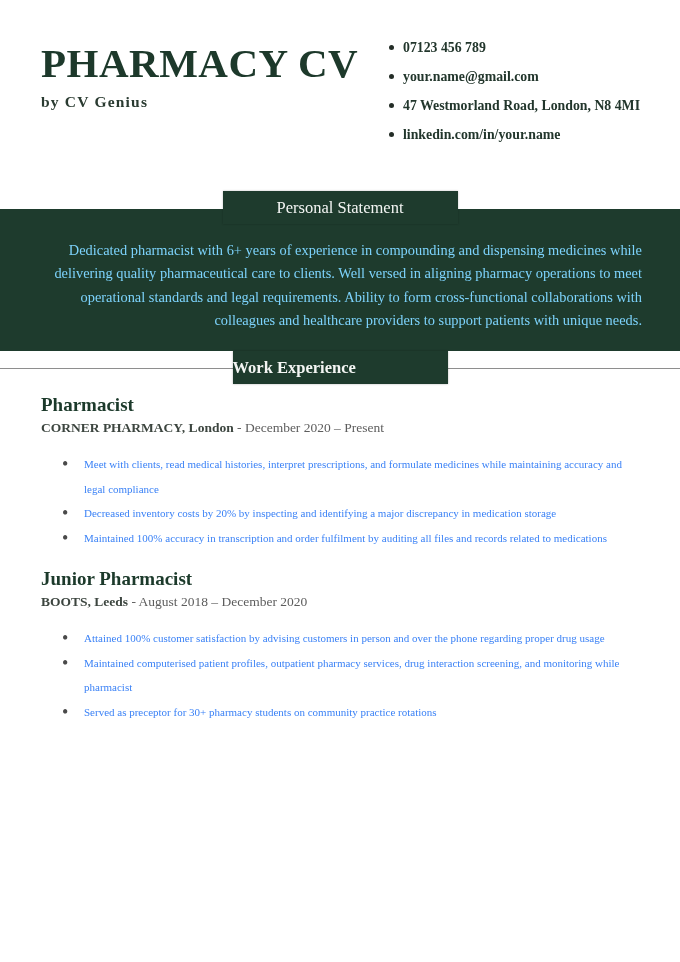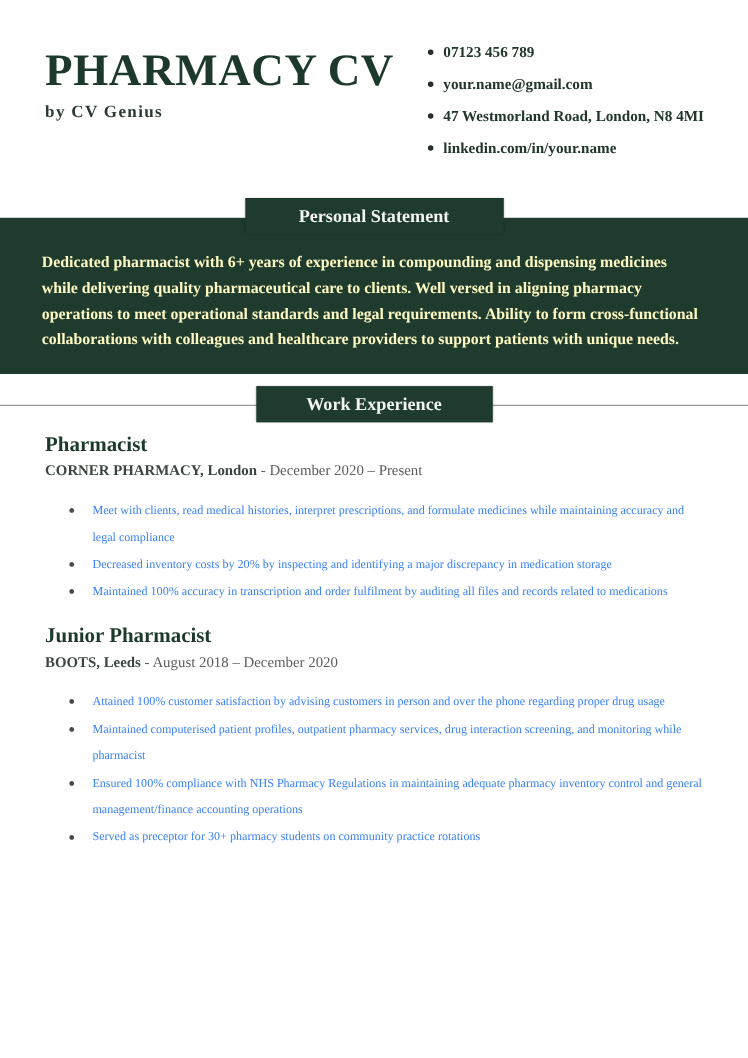--- a/index.html
+++ b/index.html
@@ -34,51 +34,50 @@
   }
   .contacts .dot{
     display:inline-block;width:5px;height:5px;border-radius:50%;
     background:#232d27;margin-right:9px;vertical-align:2px;
   }
   
   .ps{position:absolute;left:0;right:0;top:180px;}
   .ps-tab{
     position:relative;z-index:2;
     width:235px;height:33px;line-height:33px;
-    margin:0 auto -15px auto;
+    margin:11px auto -15px auto;
     background:#1e3b2d;
     color:#f3f5f3;text-align:center;
-    font-size:16.5px;font-weight:bold;
+    font-size:16.5px;font-weight:normal;
     box-shadow:0 0 2px rgba(0,0,0,.25);
   }
   .ps-band{
     box-sizing:border-box;
     height:142px;
     background:#1e3b2d;
     padding:30px 38px 0 38px;
   }
   .ps-band p{
     margin:0;
-    color:#fef9c3;
+    color:#7dd3fc;
     font-size:14.4px;line-height:23.4px;
-    text-align:left;
-    font-weight:bold;
+    text-align:right;
   }
   
   .we{position:absolute;left:0;right:0;top:351px;height:34px;}
   .we-line{
     position:absolute;left:0;right:0;top:17px;height:0;
     border-top:1px solid #8e8e8e;
   }
   .we-tab{
     position:relative;z-index:2;
     width:215px;height:33px;line-height:33px;
     margin:0 auto;
     background:#1e3b2d;
-    color:#f3f5f3;text-align:center;
+    color:#f3f5f3;
     font-size:16.5px;font-weight:bold;
     box-shadow:0 0 2px rgba(0,0,0,.3);
   }
   
   .main{position:absolute;left:41px;right:40px;top:394px;}
   .job-title{
     margin:0;
     font-size:19px;line-height:22px;font-weight:bold;
     color:#1c3a2b;
   }
@@ -147,18 +146,17 @@
     </ul>
 
     <h3 class="job-title job2">Junior Pharmacist</h3>
     <div class="job-sub">
       <span class="employer">BOOTS, Leeds</span>
       <span class="dates">- August 2018 – December 2020</span>
     </div>
     <ul class="bullets">
       <li>Attained 100% customer satisfaction by advising customers in person and over the phone regarding proper drug usage</li>
       <li>Maintained computerised patient profiles, outpatient pharmacy services, drug interaction screening, and monitoring while pharmacist</li>
-      <li>Ensured 100% compliance with NHS Pharmacy Regulations in maintaining adequate pharmacy inventory control and general management/finance accounting operations</li>
       <li>Served as preceptor for 30+ pharmacy students on community practice rotations</li>
     </ul>
 
   </div>
 </div>
 
 </body></html>

